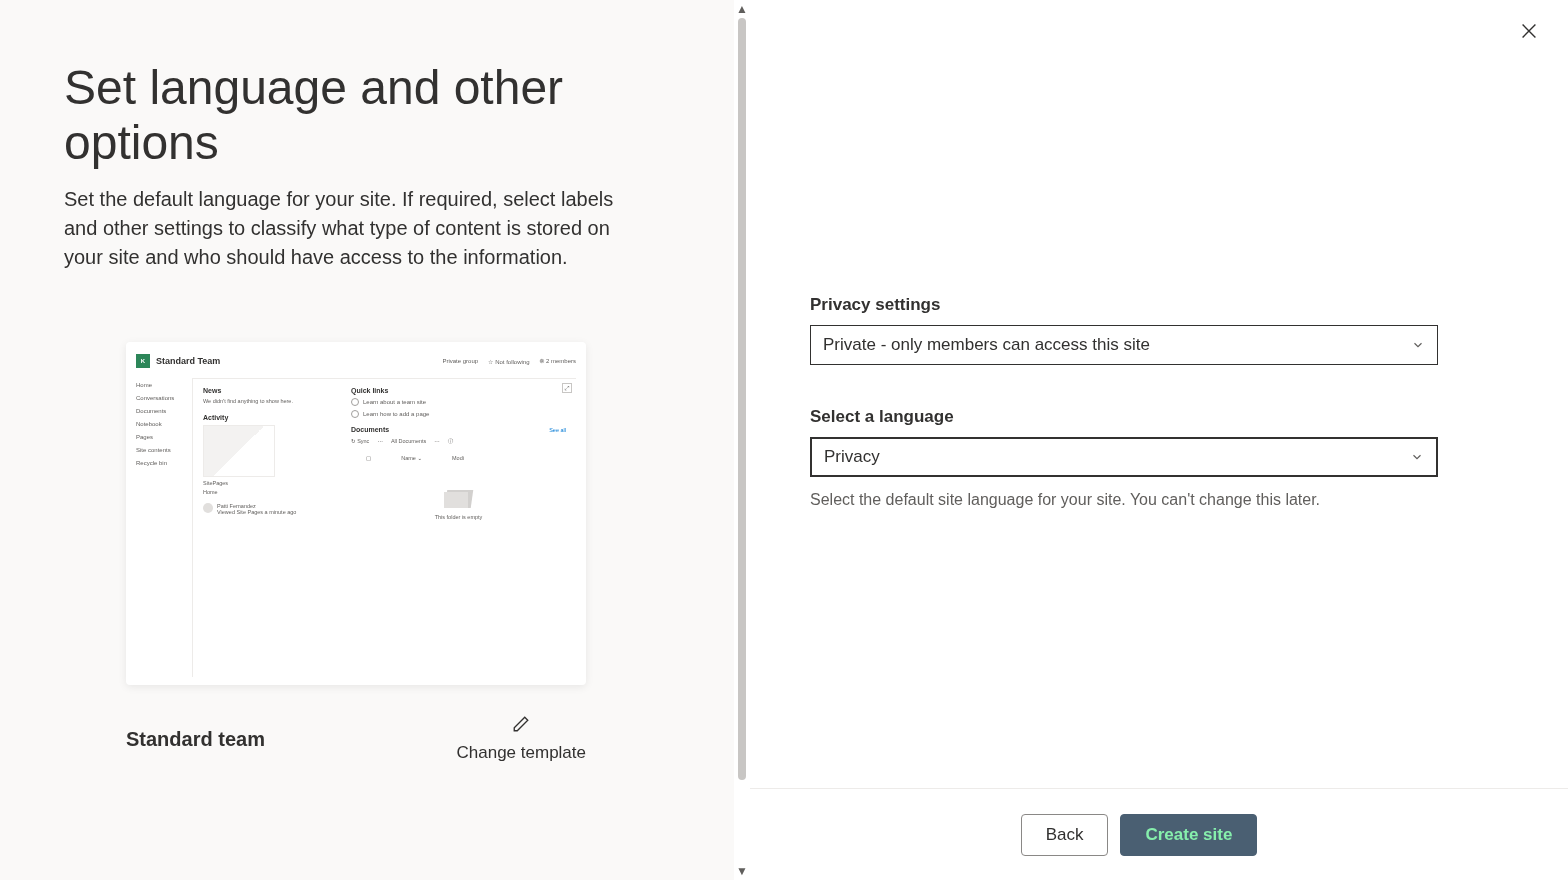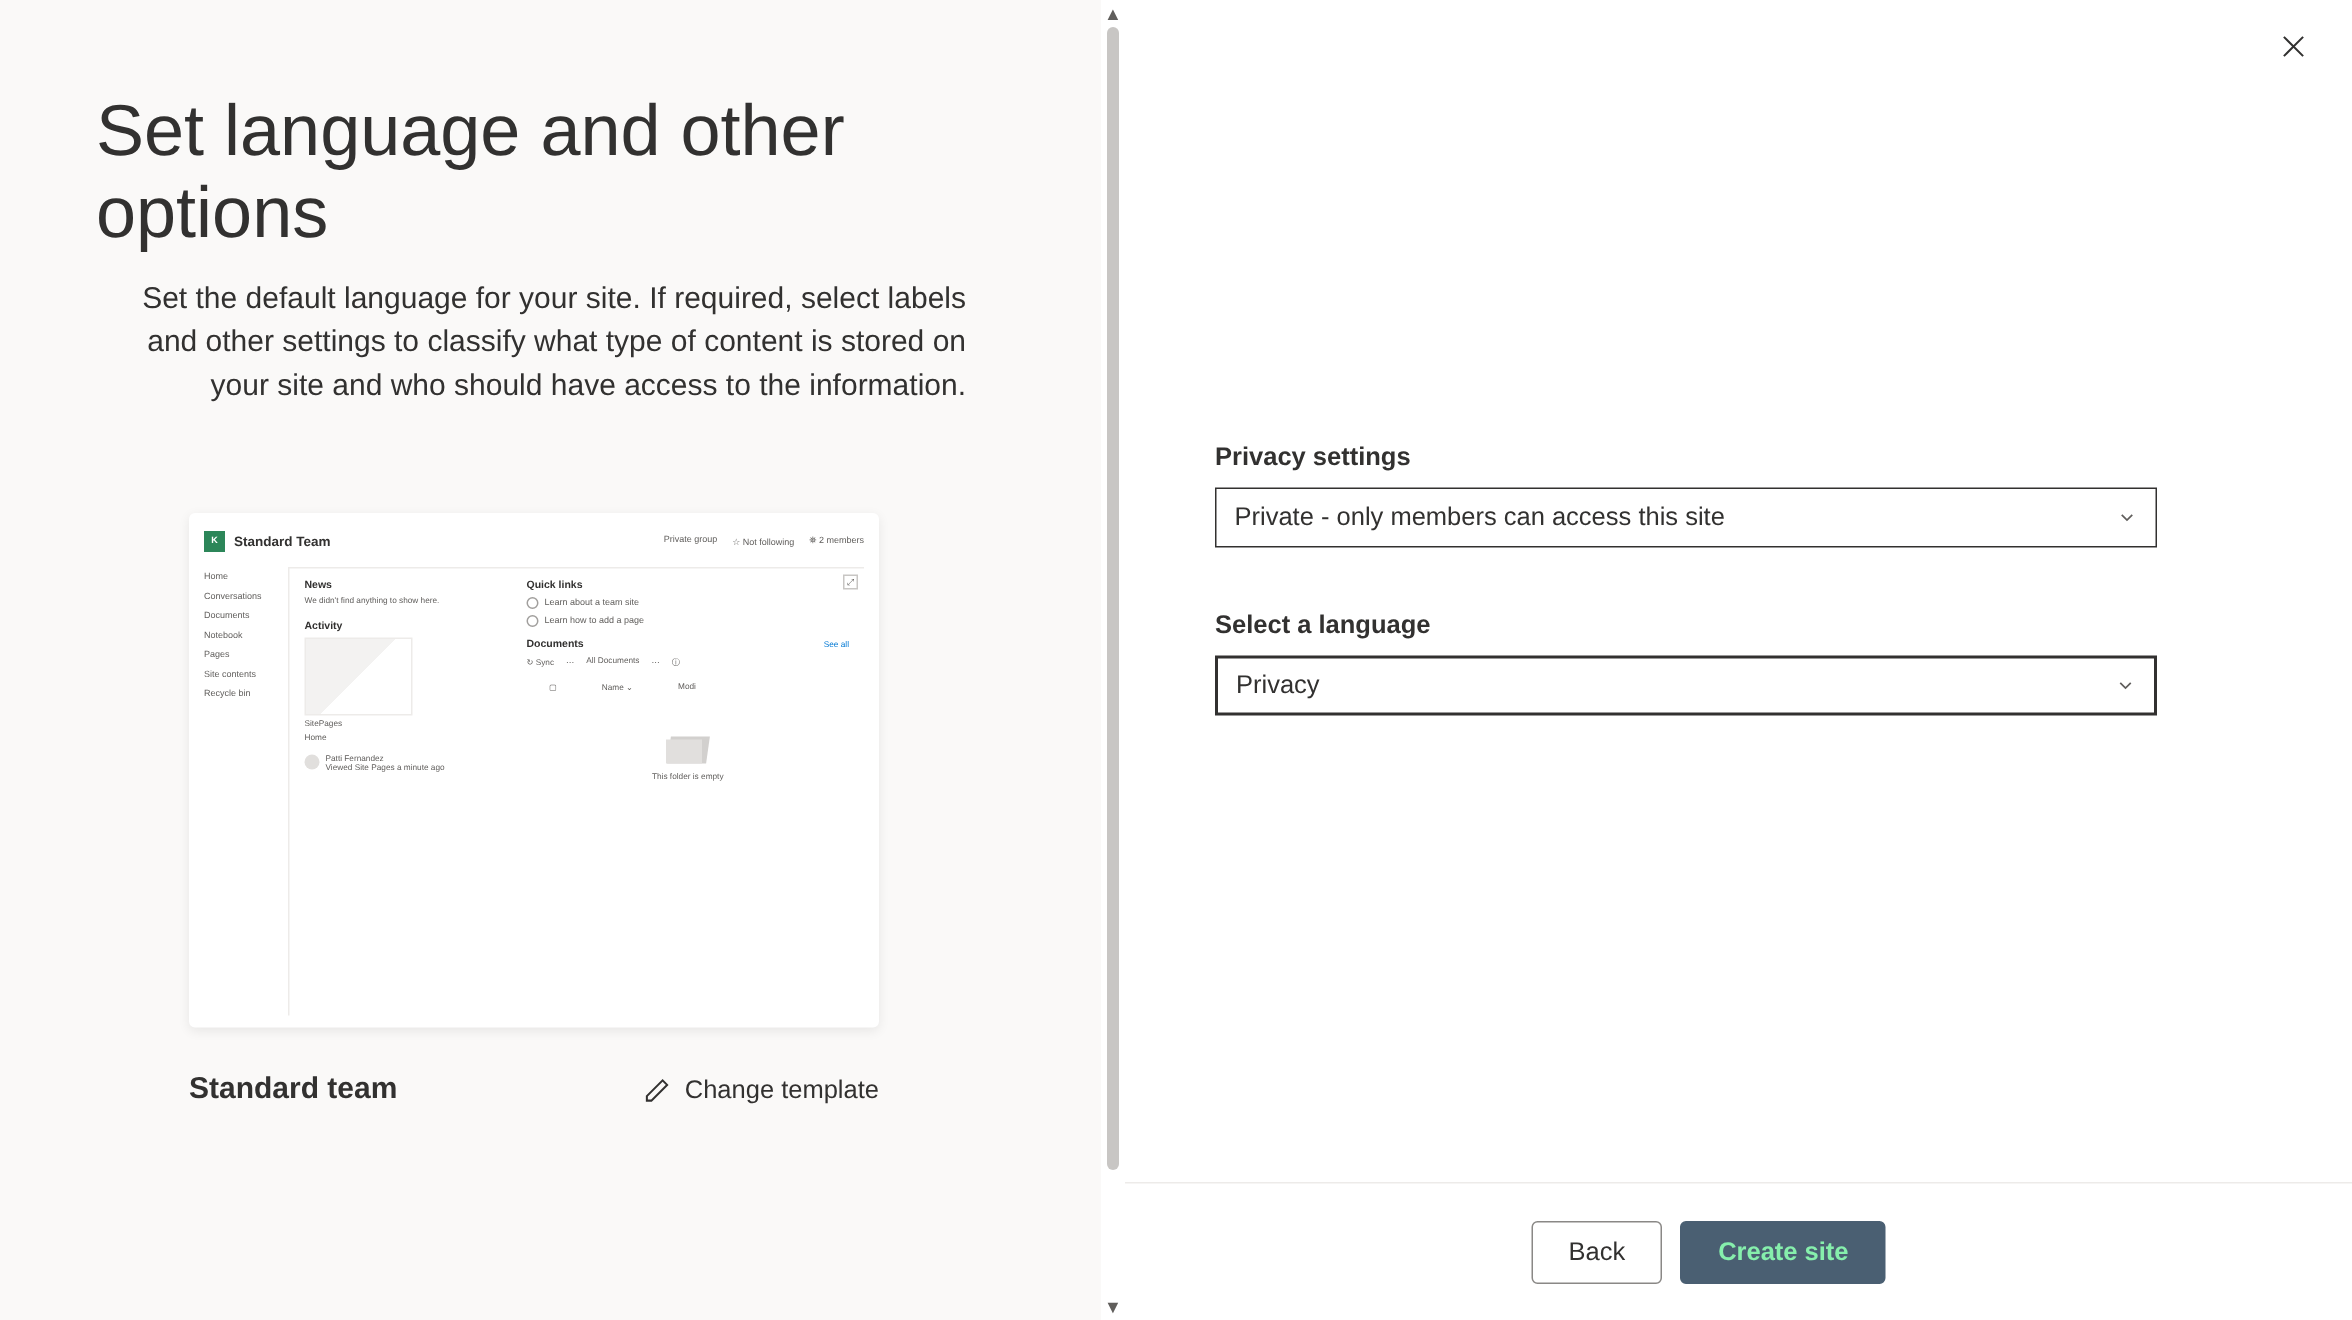--- a/index.html
+++ b/index.html
@@ -24,21 +24,20 @@
       font-weight: 400;
       color: #323130;
       line-height: 1.15;
       margin-bottom: 15px;
     }
     .left-desc {
       font-size: 20px;
       color: #323130;
       line-height: 1.45;
       max-width: 580px;
-      text-align: right;
     }
     .preview-card {
       margin-top: 70px;
       margin-left: 62px;
       width: 460px;
       height: 343px;
       background: #fff;
       border-radius: 4px;
       box-shadow: 0 2px 8px rgba(0,0,0,0.08);
       padding: 8px 10px;
@@ -144,20 +143,21 @@
       font-weight: 600;
       color: #323130;
     }
     .change-template {
       display: flex;
       align-items: center;
       gap: 10px;
       font-size: 17px;
       color: #323130;
       cursor: pointer;
+      flex-direction: column;
     }
     .pencil-icon {
       width: 18px; height: 18px;
     }
 
     .scroll-gutter {
       width: 16px;
       height: 100%;
       position: relative;
     }
@@ -376,20 +376,21 @@
     </div>
 
     <div class="field-block">
       <div class="field-label">Select a language</div>
       <div class="dropdown selected">
         <span>Privacy</span>
         <svg class="chevron-down" viewBox="0 0 24 24" fill="none" stroke="currentColor" stroke-width="2">
             <path d="M6 9l6 6 6-6"></path>
           </svg>
       </div>
+      <div class="helper-text">Select the default site language for your site. You can't change this later.</div>
     </div>
   </div>
 
   <div class="footer-bar">
     <button class="btn">Back</button>
     <button class="btn btn-primary">Create site</button>
   </div>
 </div>
 
 </body></html>

